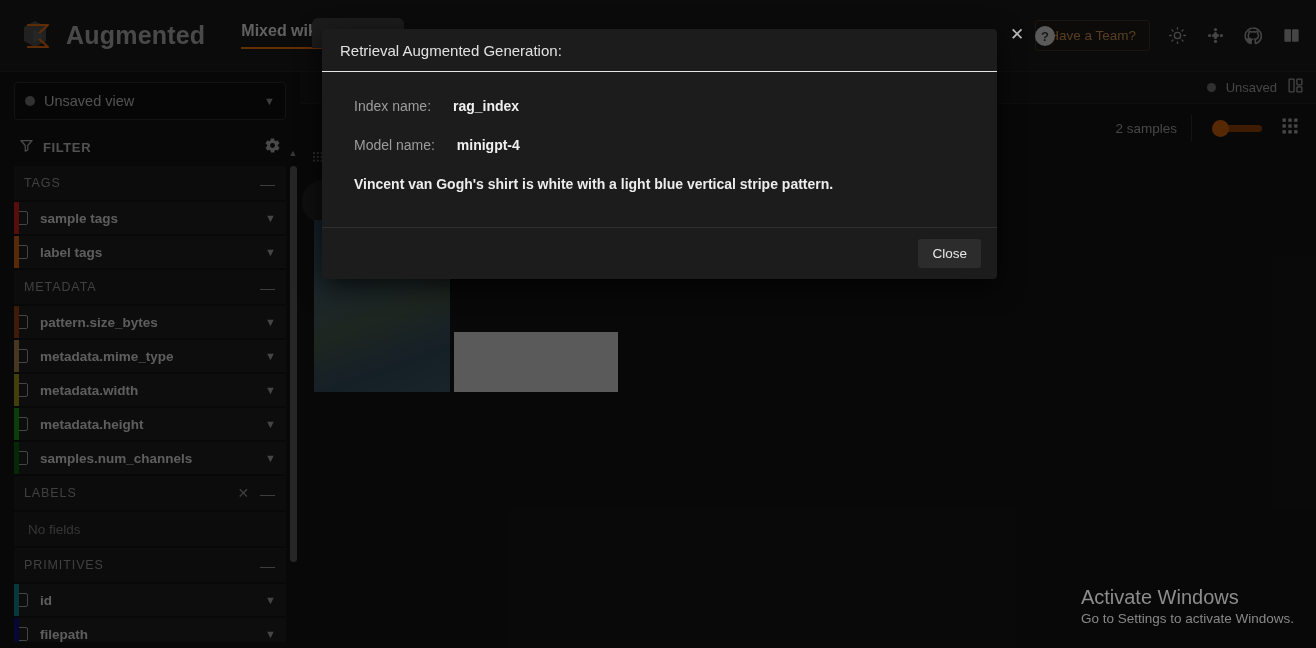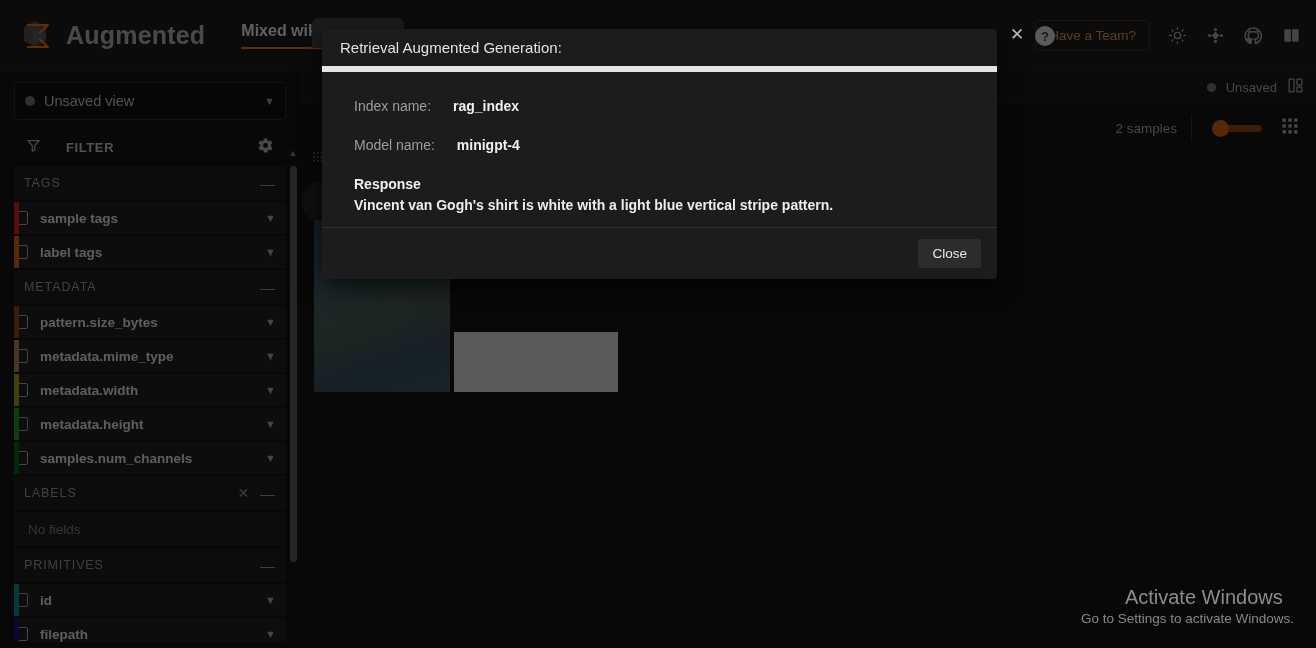--- a/index.html
+++ b/index.html
@@ -41,21 +41,21 @@
   }
   .view-select {
     margin: 10px 14px 0 14px; height: 38px; background: #0e0e0e;
     border: 1px solid #2c2c2c; border-radius: 4px;
     display: flex; align-items: center; padding: 0 10px; cursor: pointer;
   }
   .view-dot { width: 10px; height: 10px; border-radius: 50%; background: #6e6e6e; margin-right: 9px; }
   .view-label { color: #b5b5b5; font-size: 14.5px; flex: 1; }
   .caret { color: #888; font-size: 11px; }
 
-  .filter-bar { height: 38px; display: flex; align-items: center; padding: 0 26px; margin-top: 8px; gap: 16px; }
+  .filter-bar { height: 38px; display: flex; align-items: center; padding: 0 19px; margin-top: 8px; }
   .filter-title { color: #b4b4b4; font-size: 13px; font-weight: 700; letter-spacing: .6px; margin-left: 9px; flex:1; }
 
   .sb-scroll { position: relative; margin: 0 0 0 14px; width: 272px; height: 476px; overflow: hidden; }
 
   .group-head {
     height: 34px; display: flex; align-items: center; padding: 0 10px;
     background: #1b1b1b; color: #8f8f8f; font-size: 12.5px; letter-spacing: .9px;
     margin-bottom: 2px; cursor: pointer;
   }
   .group-head .gh-label { flex: 1; }
@@ -104,42 +104,42 @@
   .tab-ghost { position: absolute; left: 312px; top: 18px; width: 92px; height: 30px;
                background: #1c1c1c; border-radius: 6px 6px 0 0; z-index: 9; }
 
   .modal {
     position: absolute; left: 322px; top: 29px; width: 675px; height: 250px;
     background: #1c1c1c; border-radius: 4px; z-index: 10;
     box-shadow: 0 8px 26px rgba(0,0,0,.7);
     display: flex; flex-direction: column;
   }
   .modal-head { height: 43px; display: flex; align-items: center; padding: 0 18px;
-                border-bottom: 6px solid #e5e5e5; }
+                border-bottom: 1px solid #e5e5e5; }
   .modal-title { color: #e2e2e2; font-size: 15px; }
   .modal-body { flex: 1; padding: 26px 32px 0 32px; }
   .kv { margin-bottom: 23px; font-size: 14px; }
   .kv .k { color: #9c9c9c; }
   .kv .v { color: #f0f0f0; font-weight: 700; margin-left: 18px; }
   .resp-h { color: #f0f0f0; font-size: 14px; font-weight: 700; margin-bottom: 5px; }
   .resp-t { color: #ededed; font-size: 14px; font-weight: 700; }
   .modal-foot { height: 52px; border-top: 1px solid #2e2e2e; display: flex; align-items: center;
                 justify-content: flex-end; padding-right: 16px; }
   .close-btn { background: #2c2c2c; color: #e8e8e8; font-size: 13.5px; border: none;
                border-radius: 3px; padding: 7px 14px; cursor: pointer; font-family: "Liberation Sans", sans-serif; }
 
   .modal-close-x { position: absolute; left: 1009px; top: 27px; width: 16px; height: 16px;
                    color: #b9b9b9; font-size: 17px; line-height: 16px; text-align: center; z-index: 11; cursor: pointer; }
   .modal-help { position: absolute; left: 1035px; top: 26px; width: 20px; height: 20px; border-radius: 50%;
                 background: #5a5a5a; color: #1a1a1a; font-size: 13px; font-weight: 700;
                 display: flex; align-items: center; justify-content: center; z-index: 11; cursor: pointer; }
 
   
   .wm { position: absolute; right: 22px; bottom: 22px; text-align: left; z-index: 12; }
-  .wm1 { color: #8d8d8d; font-size: 20px; margin-left: 44px; }
+  .wm1 { color: #8d8d8d; font-size: 20px; }
   .wm2 { color: #888; font-size: 13.5px; margin-top: 2px; }
 </style>
 </head>
 <body>
 
 <div id="app">
 
   <div class="header">
     <div class="logo-wrap">
       <svg width="38" height="38" viewBox="0 0 38 38">
@@ -365,21 +365,20 @@
     </div>
     <div class="modal-body">
       <div class="kv">
         <span class="k">Index name:</span>
         <span class="v">rag_index</span>
       </div>
       <div class="kv">
         <span class="k">Model name:</span>
         <span class="v">minigpt-4</span>
       </div>
-      <div class="resp-h">Response</div>
       <div class="resp-t">Vincent van Gogh's shirt is white with a light blue vertical stripe pattern.</div>
     </div>
     <div class="modal-foot">
       <button class="close-btn">Close</button>
     </div>
   </div>
 
   <div class="modal-close-x">✕</div>
   <div class="modal-help">?</div>
 

